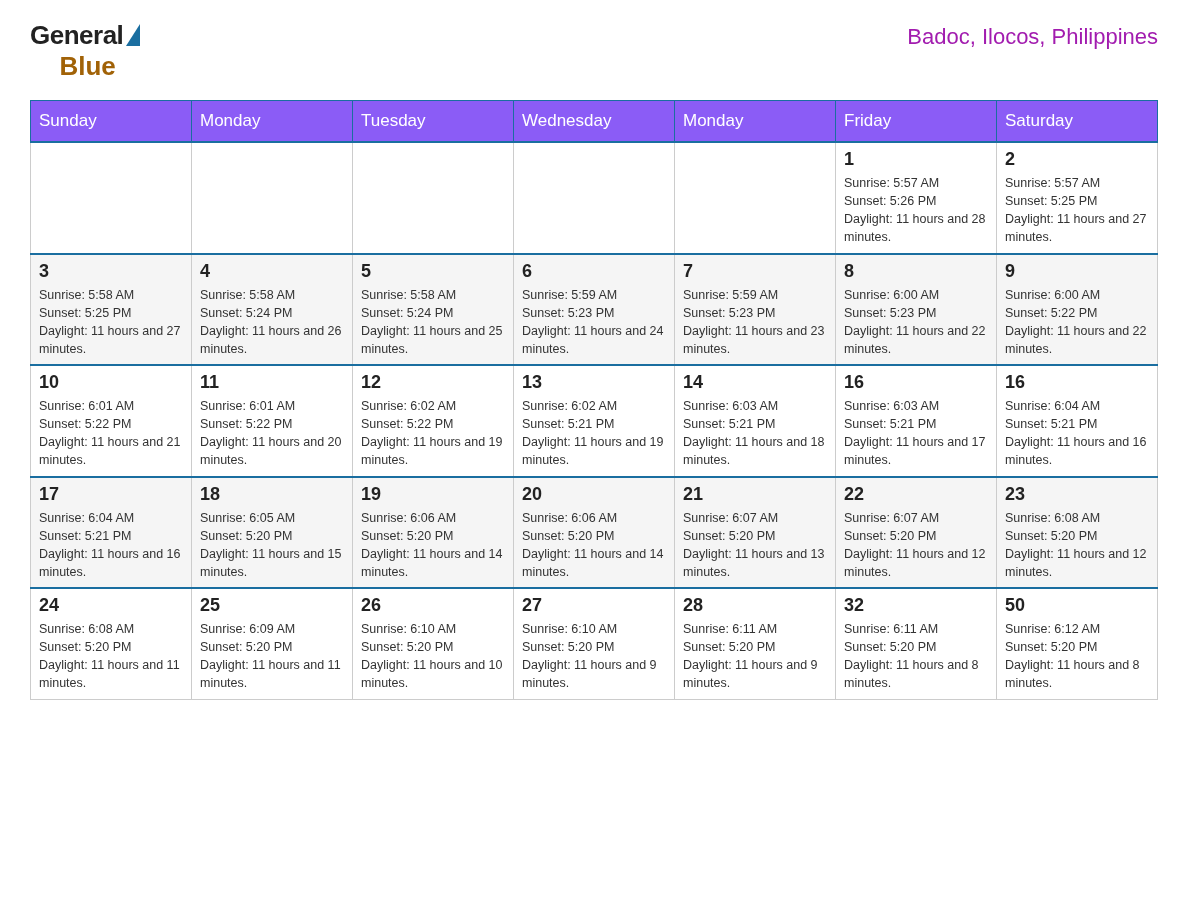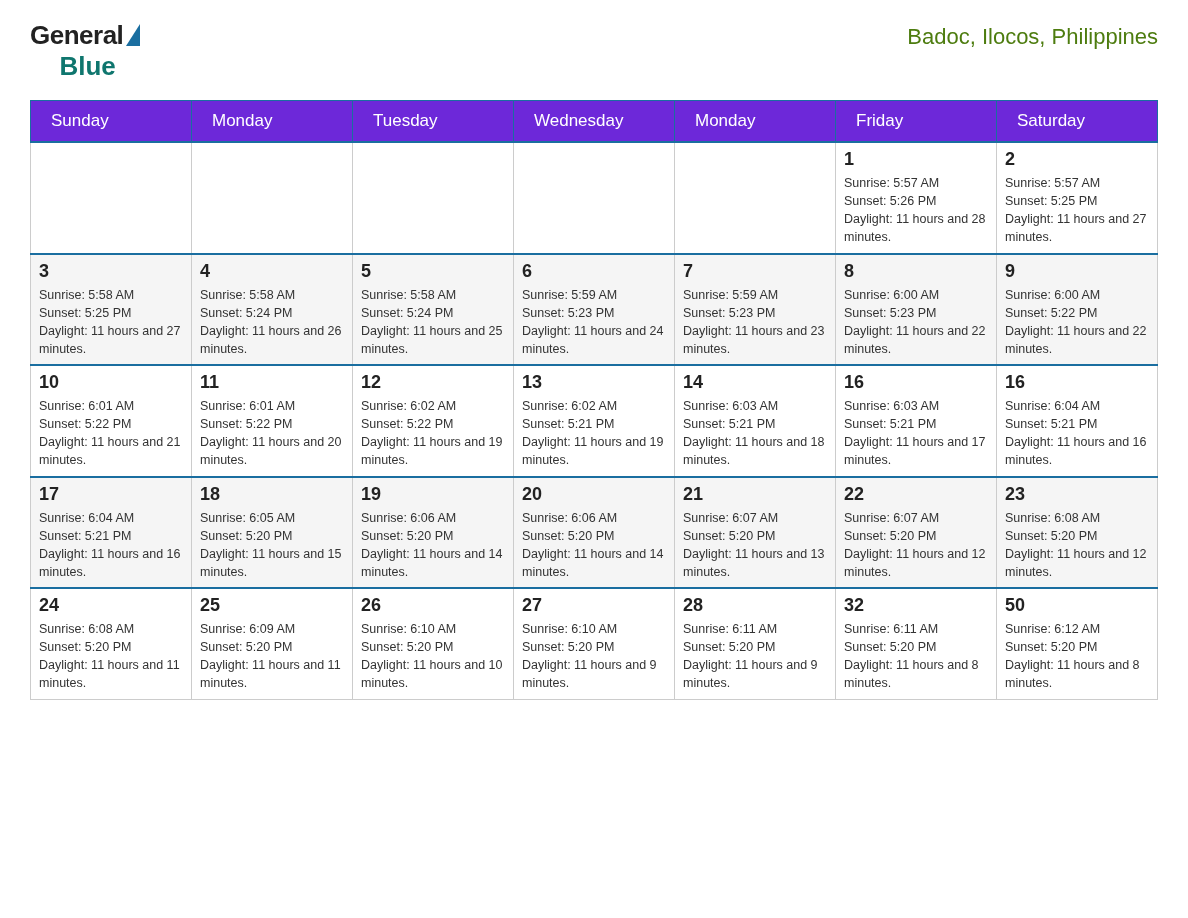--- a/index.html
+++ b/index.html
@@ -36,48 +36,48 @@
       width: 0;
       height: 0;
       border-left: 14px solid transparent;
       border-bottom: 22px solid #1a6ea0;
       margin-left: 3px;
       margin-bottom: 2px;
     }
     .logo-blue {
       font-size: 26px;
       font-weight: bold;
-      color: #0f766e;
+      color: #a16207;
       margin-left: 5px;
     }
     .title-section {
       text-align: right;
     }
     .month-title {
       font-size: 52px;
       font-weight: normal;
       color: #222;
       line-height: 1.1;
     }
     .location {
       font-size: 22px;
-      color: #4d7c0f;
+      color: #a21caf;
       margin-top: 4px;
     }
     .calendar {
       width: 100%;
       border-collapse: collapse;
       border: 1px solid #aaa;
     }
     .calendar th {
-      background: #6d28d9;
+      background: #8b5cf6;
       color: #fff;
       font-size: 17px;
       font-weight: normal;
-      padding: 10px 20px;
+      padding: 10px 8px;
       text-align: left;
       border: 1px solid #1a6ea0;
     }
     .calendar td {
       vertical-align: top;
       border: 1px solid #ccc;
       padding: 6px 8px;
       width: 14.28%;
       min-height: 110px;
       height: 110px;

